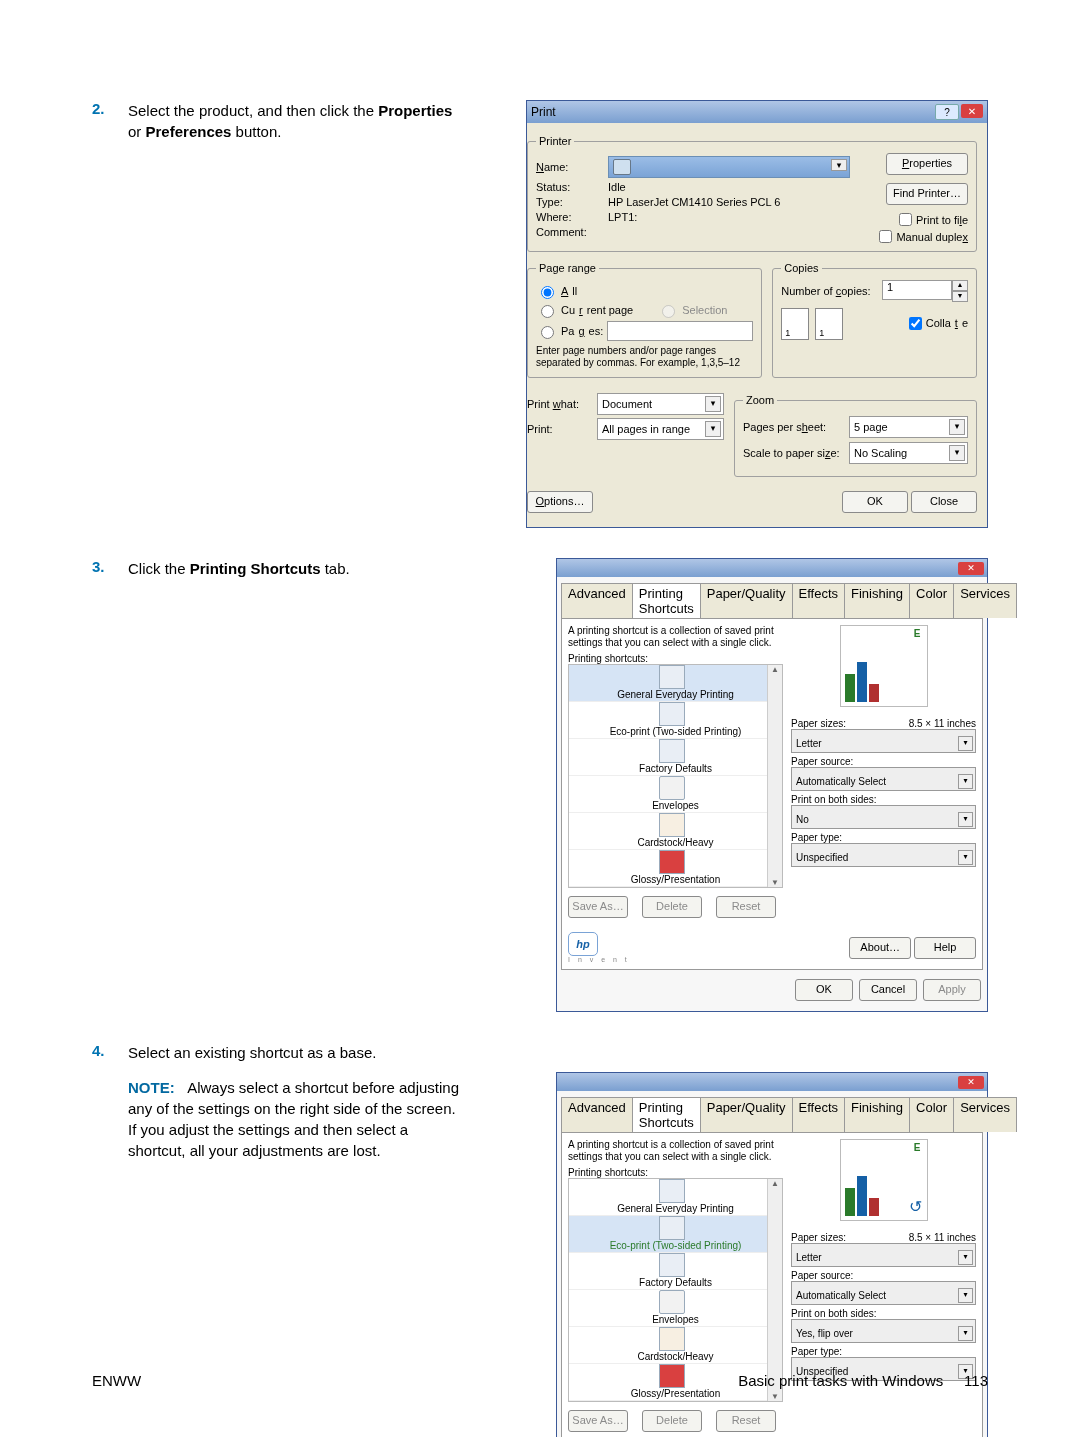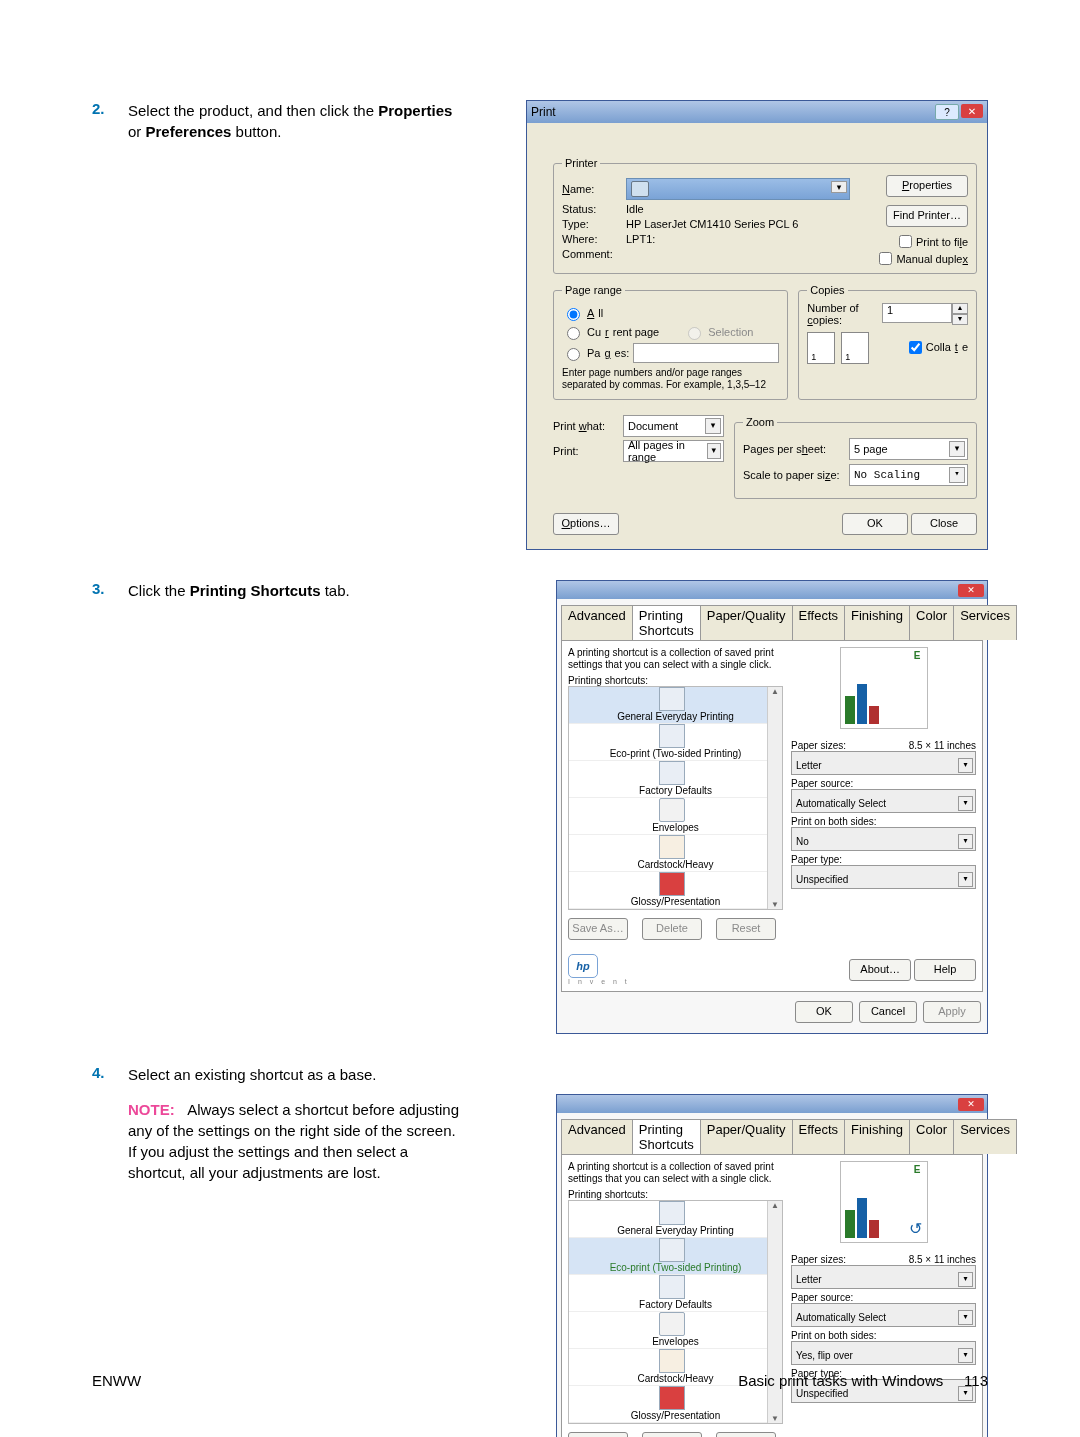--- a/index.html
+++ b/index.html
@@ -28,21 +28,21 @@
     font-weight: bold;
     color: #0073b1;
     font-size: 15px;
   }
   .step-text {
     flex: 0 0 340px;
     font-size: 15px;
     line-height: 1.4;
   }
   .step-text b { font-weight: bold; }
-  .note-label { color: #ec4899; font-weight: bold; text-align: right; }
+  .note-label { color: #0369a1; font-weight: bold; text-align: right; }
   .right-col {
     flex: 1 1 auto;
     display: flex;
     justify-content: flex-end;
   }
   
   .print-dialog {
     width: 460px;
     border: 1px solid #3b5998;
     background: #ece9d8;
@@ -62,30 +62,30 @@
   }
   .dlg-titlebar .winbtns { display:flex; gap:2px; }
   .winbtn {
     width: 22px; height: 14px;
     font-size: 10px;
     display: inline-flex; justify-content:center; align-items:center;
     border-radius:2px;
   }
   .winbtn.q { background:#dceaff; border:1px solid #7aa; }
   .winbtn.x { background:#d94040; color:#fff; }
-  .dlg-body { padding: 8px 10px 10px 26px; margin-top: 22px; }
+  .dlg-body { padding: 8px 10px 10px 0; }
   fieldset {
     border: 1px solid #a0a0a0;
     border-radius: 3px;
     margin: 4px 0 6px 0;
     padding: 6px 8px 8px 8px;
   }
   legend { padding: 0 3px; }
   .pd-row { display:flex; align-items:center; margin: 3px 0; }
-  .pd-label { width: 64px; }
+  .pd-label { width: 72px; }
   .pd-val { flex:1; }
   .pd-name-select {
     flex:1;
     height: 20px;
     background: linear-gradient(#9bbde6,#7aa3d6);
     border: 1px solid #6b8fb5;
     display:flex; align-items:center; padding:0 4px; position:relative;
   }
   .pd-name-select::after {
     content:"▾"; position:absolute; right:2px; top:2px;
@@ -342,21 +342,21 @@
                 <legend>Zoom</legend>
                 <div class="zoom-row">
                     <span class="zl">Pages per s<span class="under">h</span>eet:</span>
                     <span class="sel" style="flex:1;">
                       <span>5 page</span>
                       <span class="caret">▾</span>
                     </span>
                   </div>
                 <div class="zoom-row">
                     <span class="zl">Scale to paper si<span class="under">z</span>e:</span>
-                    <span class="sel" style="flex:1;font-family:Liberation Mono, monospace;">
+                    <span class="sel" style="flex:1;">
                       <span>No Scaling</span>
                       <span class="caret">▾</span>
                     </span>
                   </div>
               </fieldset>
             </div>
           </div>
 
           <div class="dlg-footer">
             <span class="pd-btn"><span class="under">O</span>ptions…</span>

